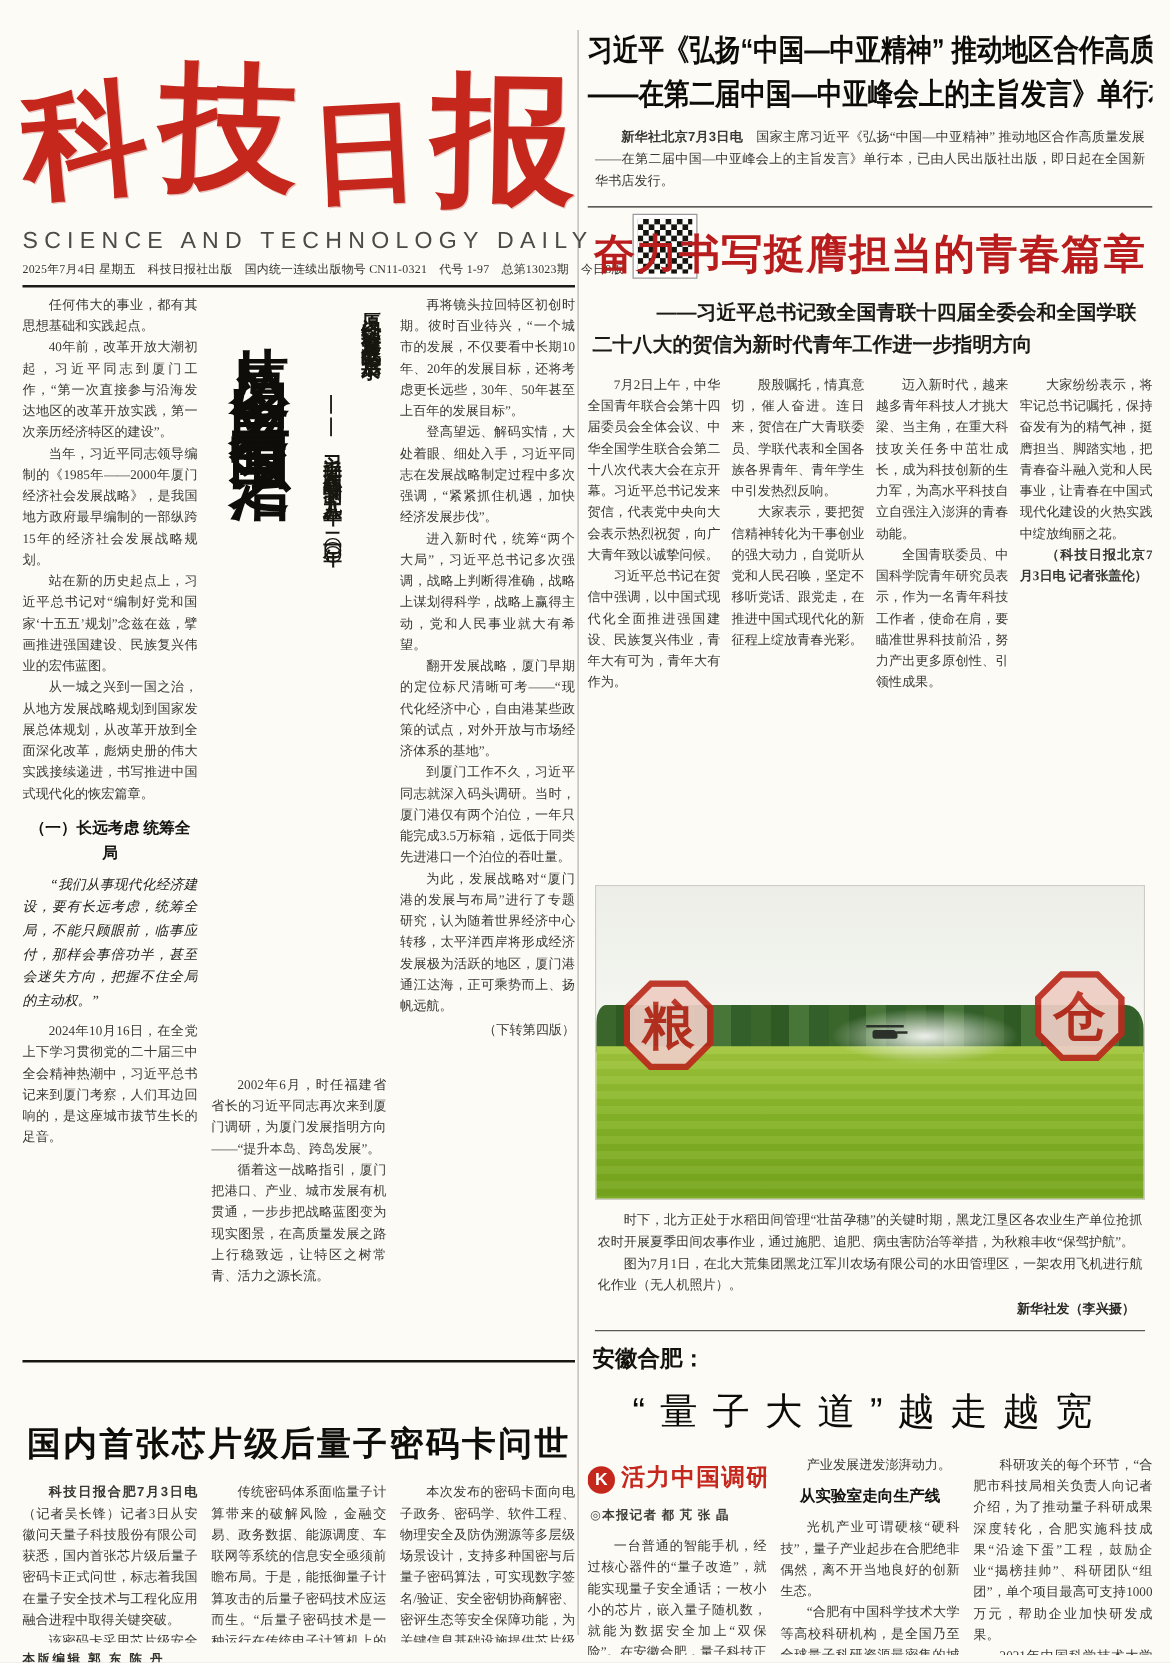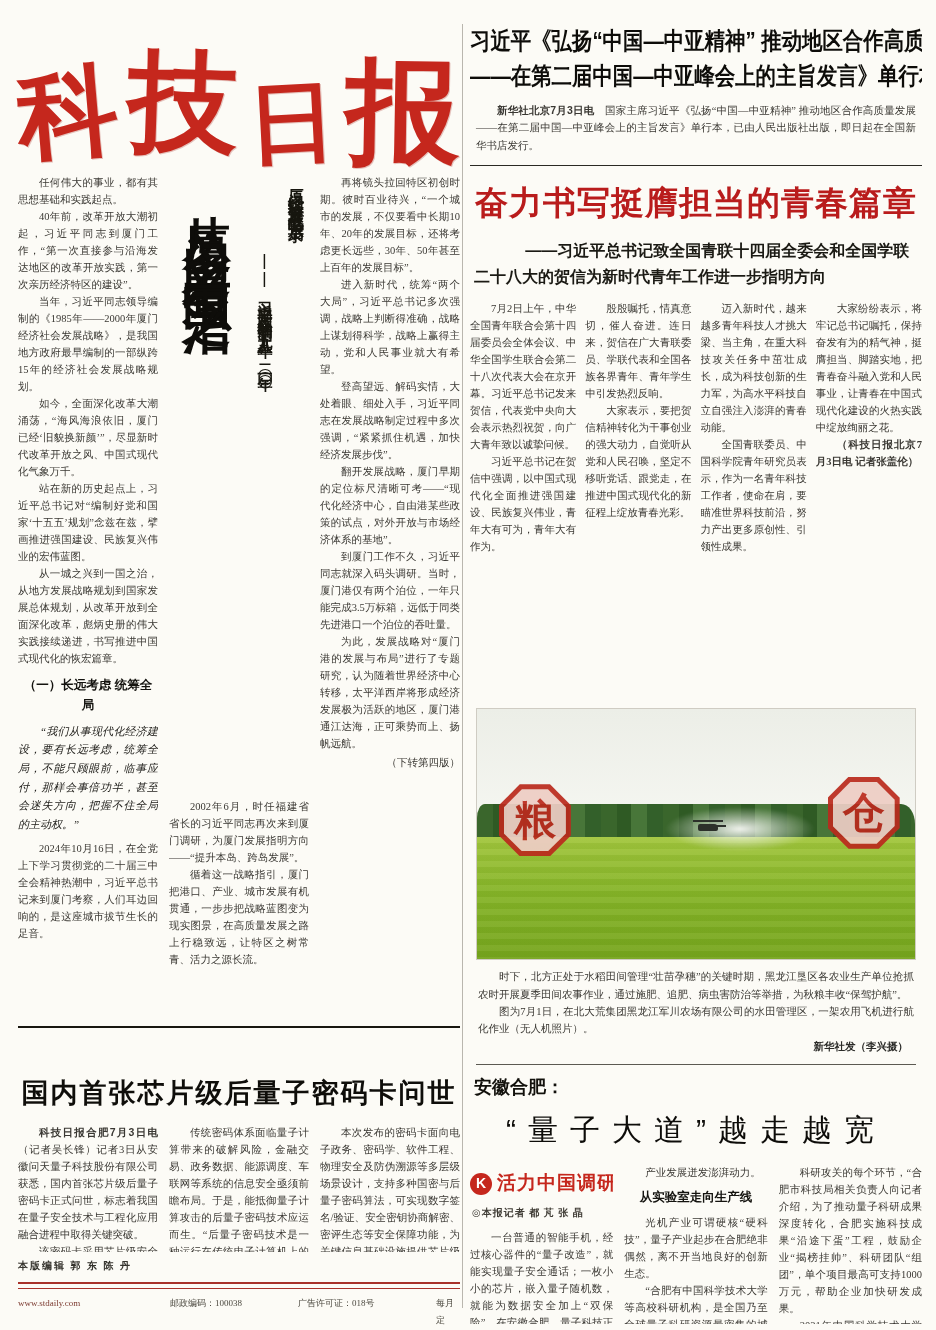--- a/index.html
+++ b/index.html
@@ -117,29 +117,35 @@
 
   <div class="left-region">
 
     <header>
       <div class="brand">
         <span class="bc bc1">科</span>
         <span class="bc bc2">技</span>
         <span class="bc bc3">日</span>
         <span class="bc bc4">报</span>
       </div>
+      <div class="mast-bottom">
+        <div class="mast-lines">
+          <div class="en-line">SCIENCE AND TECHNOLOGY DAILY</div>
+          <div class="dateline">2025年7月4日 星期五　科技日报社出版　国内统一连续出版物号 CN11-0321　代号 1-97　总第13023期　今日8版</div>
+        </div>
+        <div class="qr"></div>
+      </div>
     </header>
 
     <section class="xiamen bodytext">
       <div class="xm-col col">
         <div class="paras">
             <p>任何伟大的事业，都有其思想基础和实践起点。</p>
             <p>40年前，改革开放大潮初起，习近平同志到厦门工作，“第一次直接参与沿海发达地区的改革开放实践，第一次亲历经济特区的建设”。</p>
             <p>当年，习近平同志领导编制的《1985年——2000年厦门经济社会发展战略》，是我国地方政府最早编制的一部纵跨15年的经济社会发展战略规划。</p>
-            <p>如今，全面深化改革大潮涌荡，“海风海浪依旧，厦门已经‘旧貌换新颜’”，尽显新时代改革开放之风、中国式现代化气象万千。</p>
             <p>站在新的历史起点上，习近平总书记对“编制好党和国家‘十五五’规划”念兹在兹，擘画推进强国建设、民族复兴伟业的宏伟蓝图。</p>
             <p>从一城之兴到一国之治，从地方发展战略规划到国家发展总体规划，从改革开放到全面深化改革，彪炳史册的伟大实践接续递进，书写推进中国式现代化的恢宏篇章。</p>
           </div>
         <h3 class="sec-head">（一）长远考虑 统筹全局</h3>
         <p class="quote">“我们从事现代化经济建设，要有长远考虑，统筹全局，不能只顾眼前，临事应付，那样会事倍功半，甚至会迷失方向，把握不住全局的主动权。”</p>
         <div class="paras">
             <p>2024年10月16日，在全党上下学习贯彻党的二十届三中全会精神热潮中，习近平总书记来到厦门考察，人们耳边回响的，是这座城市拔节生长的足音。</p>
           </div>
       </div>
       <div class="xm-col col">
@@ -149,22 +155,22 @@
           <span class="vt-main">从厦门之兴看中国之治</span>
         </div>
         <div class="paras">
             <p>2002年6月，时任福建省省长的习近平同志再次来到厦门调研，为厦门发展指明方向——“提升本岛、跨岛发展”。</p>
             <p>循着这一战略指引，厦门把港口、产业、城市发展有机贯通，一步步把战略蓝图变为现实图景，在高质量发展之路上行稳致远，让特区之树常青、活力之源长流。</p>
           </div>
       </div>
       <div class="xm-col col">
         <div class="paras">
             <p>再将镜头拉回特区初创时期。彼时百业待兴，“一个城市的发展，不仅要看中长期10年、20年的发展目标，还将考虑更长远些，30年、50年甚至上百年的发展目标”。</p>
+            <p>登高望远、解码实情，大处着眼、细处入手，习近平同志在发展战略制定过程中多次强调，“紧紧抓住机遇，加快经济发展步伐”。</p>
             <p>进入新时代，统筹“两个大局”，习近平总书记多次强调，战略上判断得准确，战略上谋划得科学，战略上赢得主动，党和人民事业就大有希望。</p>
-            <p>登高望远、解码实情，大处着眼、细处入手，习近平同志在发展战略制定过程中多次强调，“紧紧抓住机遇，加快经济发展步伐”。</p>
             <p>翻开发展战略，厦门早期的定位标尺清晰可考——“现代化经济中心，自由港某些政策的试点，对外开放与市场经济体系的基地”。</p>
             <p>到厦门工作不久，习近平同志就深入码头调研。当时，厦门港仅有两个泊位，一年只能完成3.5万标箱，远低于同类先进港口一个泊位的吞吐量。</p>
             <p>为此，发展战略对“厦门港的发展与布局”进行了专题研究，认为随着世界经济中心转移，太平洋西岸将形成经济发展极为活跃的地区，厦门港通江达海，正可乘势而上、扬帆远航。</p>
           </div>
         <p class="continued">（下转第四版）</p>
       </div>
     </section>
 
     <div class="black-rule"></div>
 

